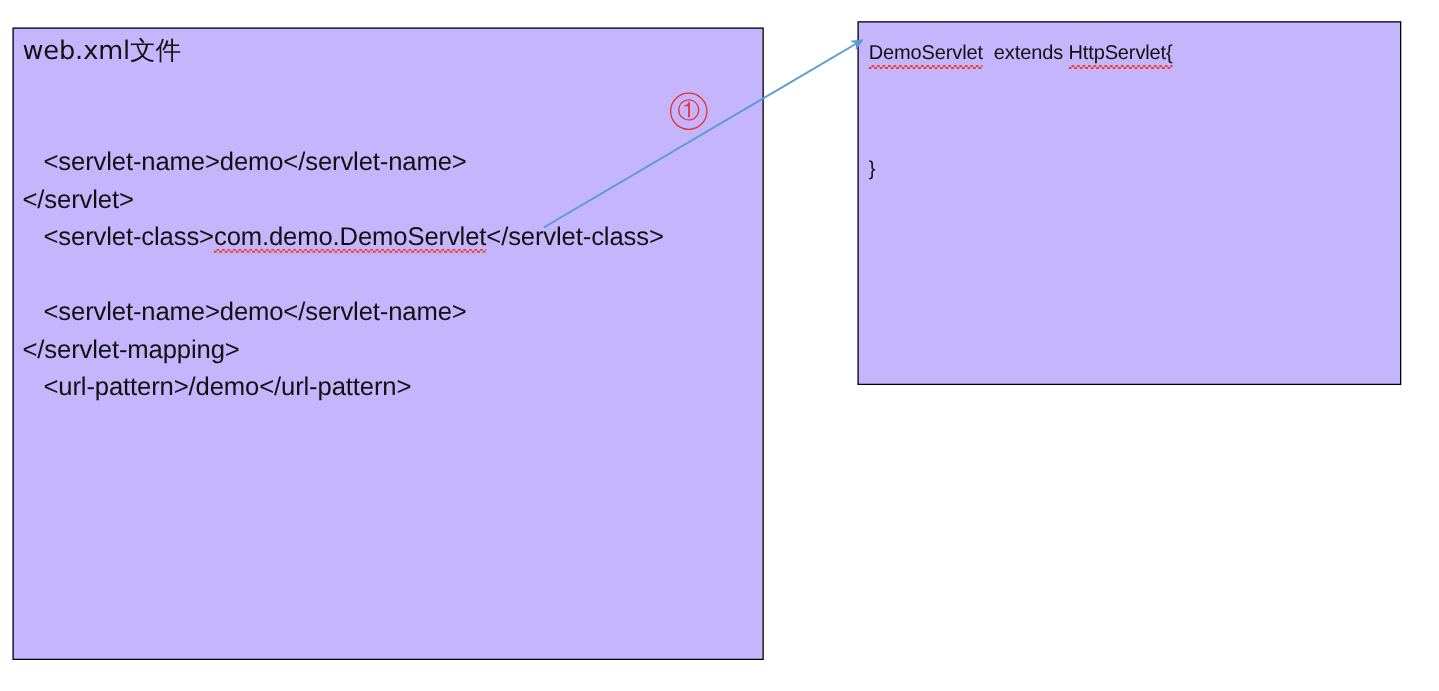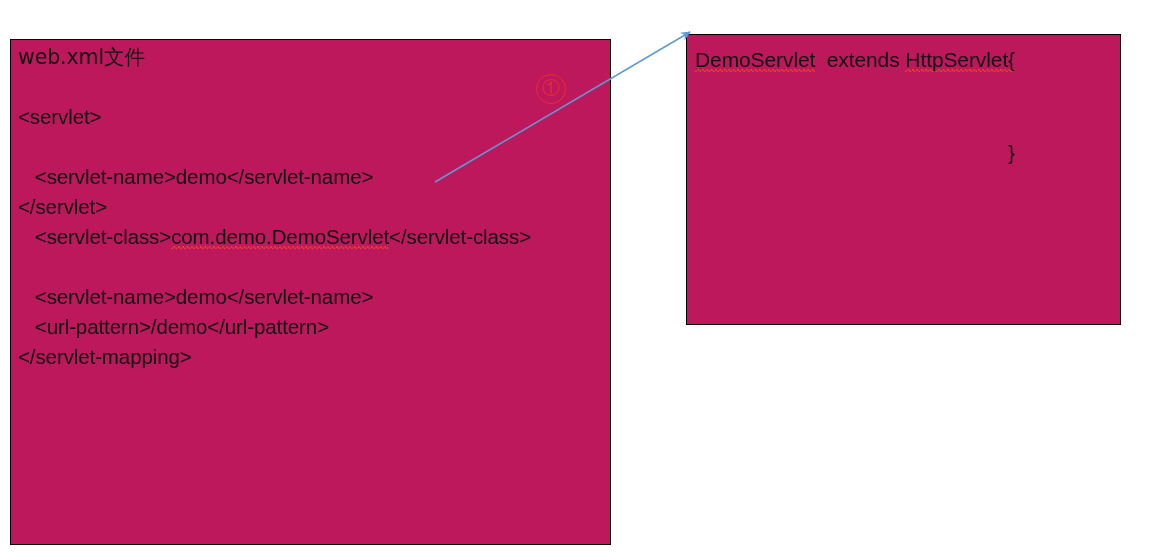--- a/index.html
+++ b/index.html
@@ -20,22 +20,21 @@
   .canvas {
     position: absolute;
     inset: 0;
   }
 
   
   .box {
     position: absolute;
     box-sizing: border-box;
     border: 1.4px solid #000000;
-    background: #be185d;
-    margin-top: 17px;
+    background: #c4b5fd;
   }
 
   #webxml-box {
     left: 10px;
     top: 22px;
     width: 601px;
     height: 506px;
   }
 
   #java-box {
@@ -83,27 +82,26 @@
   }
 
   
   .java-lines {
     position: absolute;
     left: 8px;
     top: 9px;
   }
 
   .java-line {
-    font-size: 21px;
+    font-size: 16px;
     line-height: 31px;
     height: 31px;
     white-space: pre;
     color: #111111;
     letter-spacing: -0.1px;
-    text-align: right;
   }
 
   
   #callout-one {
     position: absolute;
     left: 536px;
     top: 74px;
     width: 30px;
     height: 30px;
     border: 1.6px solid #ec2b2b;
@@ -131,38 +129,37 @@
 
 <div class="canvas">
 
   <div class="box" id="webxml-box">
     <div class="code-lines">
 
       <div class="code-line cjk">web.xml文件</div>
 
       <div class="code-line blank"></div>
 
-      <div class="code-line">&lt;servlet&gt;</div>
 
       <div class="code-line blank"></div>
 
       <div class="code-line">   &lt;servlet-name&gt;demo&lt;/servlet-name&gt;</div>
 
       <div class="code-line">&lt;/servlet&gt;</div>
 
       <div class="code-line"><span>   &lt;servlet-class&gt;</span><span class="squiggle">com.demo.DemoServlet</span><span>&lt;/servlet-class&gt;</span></div>
 
       <div class="code-line blank"></div>
 
 
       <div class="code-line">   &lt;servlet-name&gt;demo&lt;/servlet-name&gt;</div>
 
+      <div class="code-line">&lt;/servlet-mapping&gt;</div>
+
       <div class="code-line">   &lt;url-pattern&gt;/demo&lt;/url-pattern&gt;</div>
-
-      <div class="code-line">&lt;/servlet-mapping&gt;</div>
 
     </div>
   </div>
 
   <div class="box" id="java-box">
     <div class="java-lines">
 
       <div class="java-line"><span class="squiggle">DemoServlet</span><span>  extends </span><span class="squiggle">HttpServlet{</span></div>
 
       <div class="java-line"></div>

